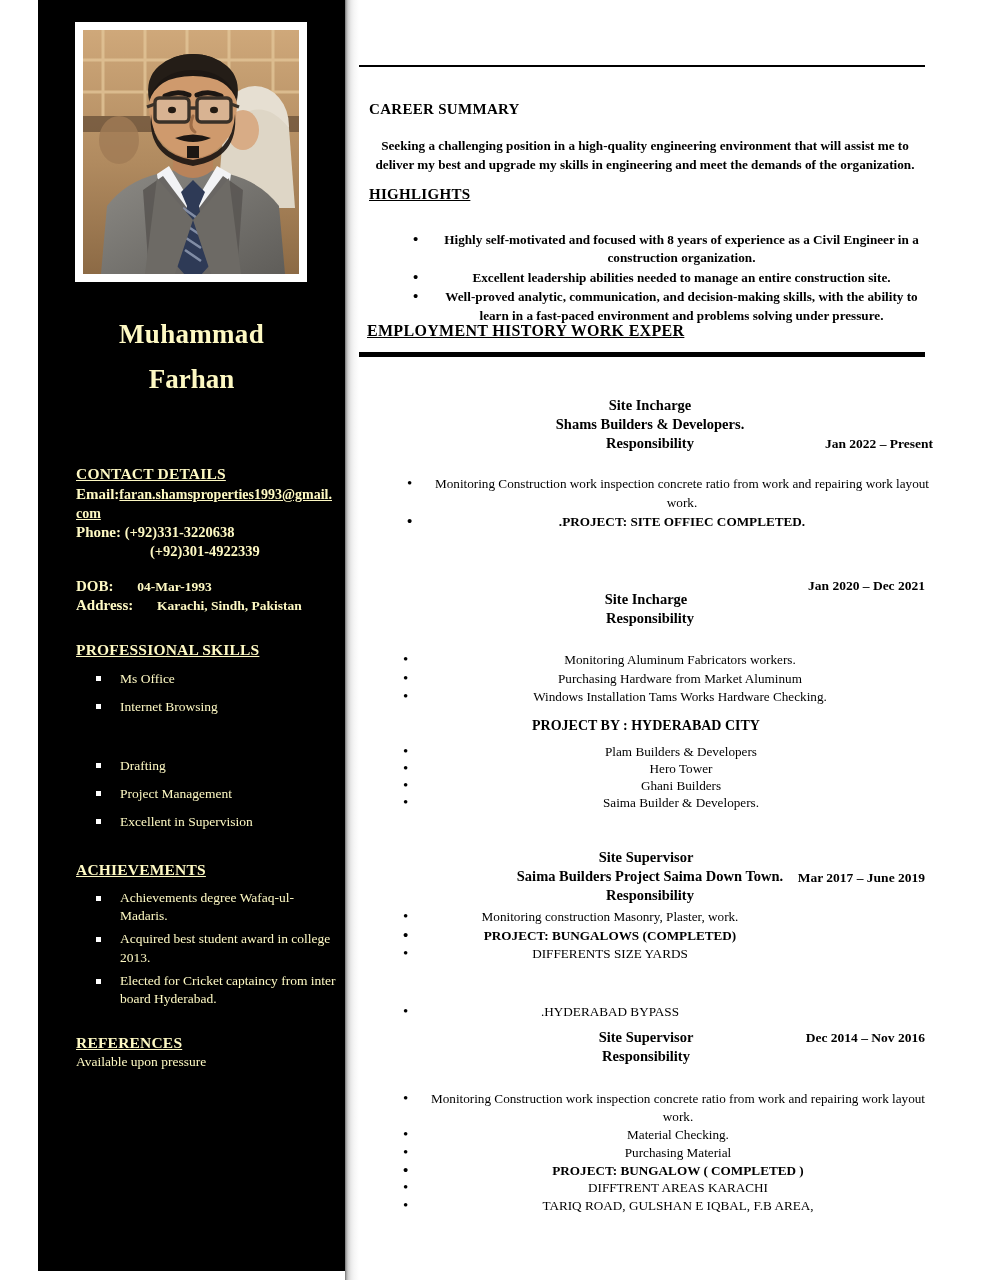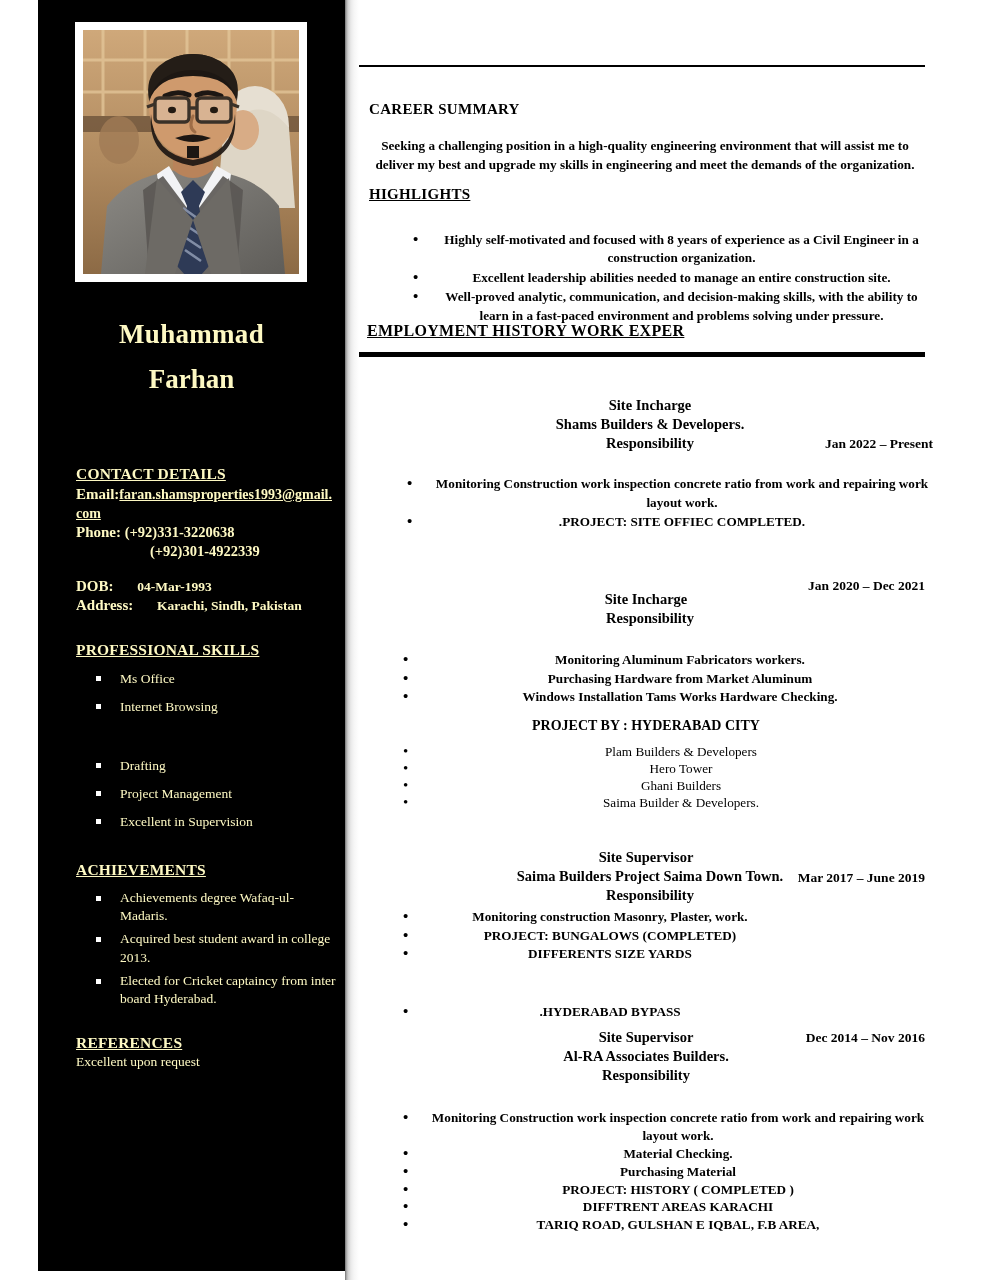--- a/index.html
+++ b/index.html
@@ -251,21 +251,21 @@
     font-weight: bold;
     line-height: 1.32;
   }
   .job .date {
     position: absolute;
     right: 0;
     font-size: 13.5px;
     font-weight: bold;
     white-space: nowrap;
   }
-  .job ul.dot > li { font-weight: bold; }
+  .job ul.dot > li { font-weight: normal; }
   .job ul.dot > li.b { font-weight: bold; }
 
   
   #job1 { left: 8px; top: 396px; }
   #job1 .date { top: 40px; right: 0; }
   #job1 ul.dot { margin-top: 22px; width: 560px; }
   #job1 ul.dot > li { padding-left: 46px; }
 
   
   #job2 { left: 4px; top: 590px; }
@@ -423,21 +423,21 @@
       </ul>
 
       <div class="side-head ach-head">ACHIEVEMENTS</div>
       <ul class="sq tight">
         <li>Achievements degree Wafaq-ul-Madaris.</li>
         <li>Acquired best student award in college 2013.</li>
         <li>Elected for Cricket captaincy from inter board Hyderabad.</li>
       </ul>
 
       <div class="side-head ref-head">REFERENCES</div>
-      <div class="ref-text">Excellent upon request</div>
+      <div class="ref-text">Available upon pressure</div>
     </div>
   </div>
 
   <div id="fold"></div>
 
   <div id="main">
 
     <div class="rule-thin"></div>
 
     <div class="sec-title" id="career-summary-title">CAREER SUMMARY</div>
@@ -495,27 +495,26 @@
         <li>DIFFERENTS SIZE YARDS</li>
       </ul>
       <div class="after-gap"></div>
       <ul class="dot">
         <li>.HYDERABAD BYPASS</li>
       </ul>
     </div>
 
     <div class="job" id="job4">
       <div class="role">Site Supervisor</div>
-      <div class="company">Al-RA Associates Builders.</div>
       <div class="resp">Responsibility</div>
       <div class="date">Dec 2014 – Nov 2016</div>
       <ul class="dot">
         <li>Monitoring Construction work inspection concrete ratio from work and repairing work layout work.</li>
         <li>Material Checking.</li>
         <li>Purchasing  Material</li>
-        <li class="b">PROJECT: HISTORY ( COMPLETED )</li>
+        <li class="b">PROJECT: BUNGALOW ( COMPLETED )</li>
         <li>DIFFTRENT AREAS KARACHI</li>
         <li>TARIQ ROAD, GULSHAN E IQBAL, F.B AREA,</li>
       </ul>
     </div>
 
   </div>
 </div>
 
 </body></html>

